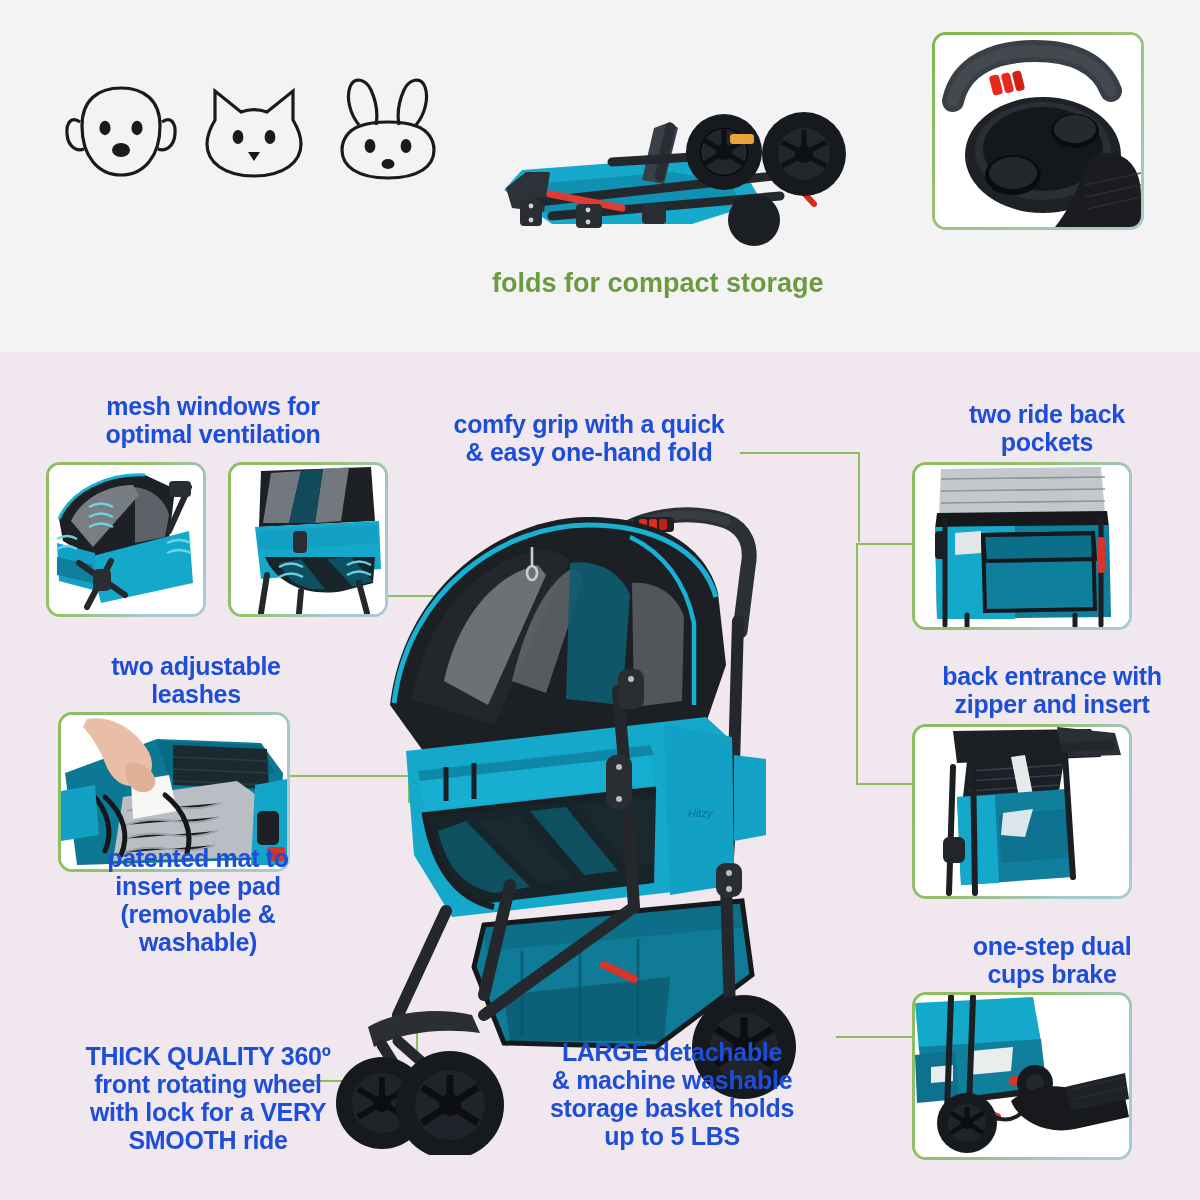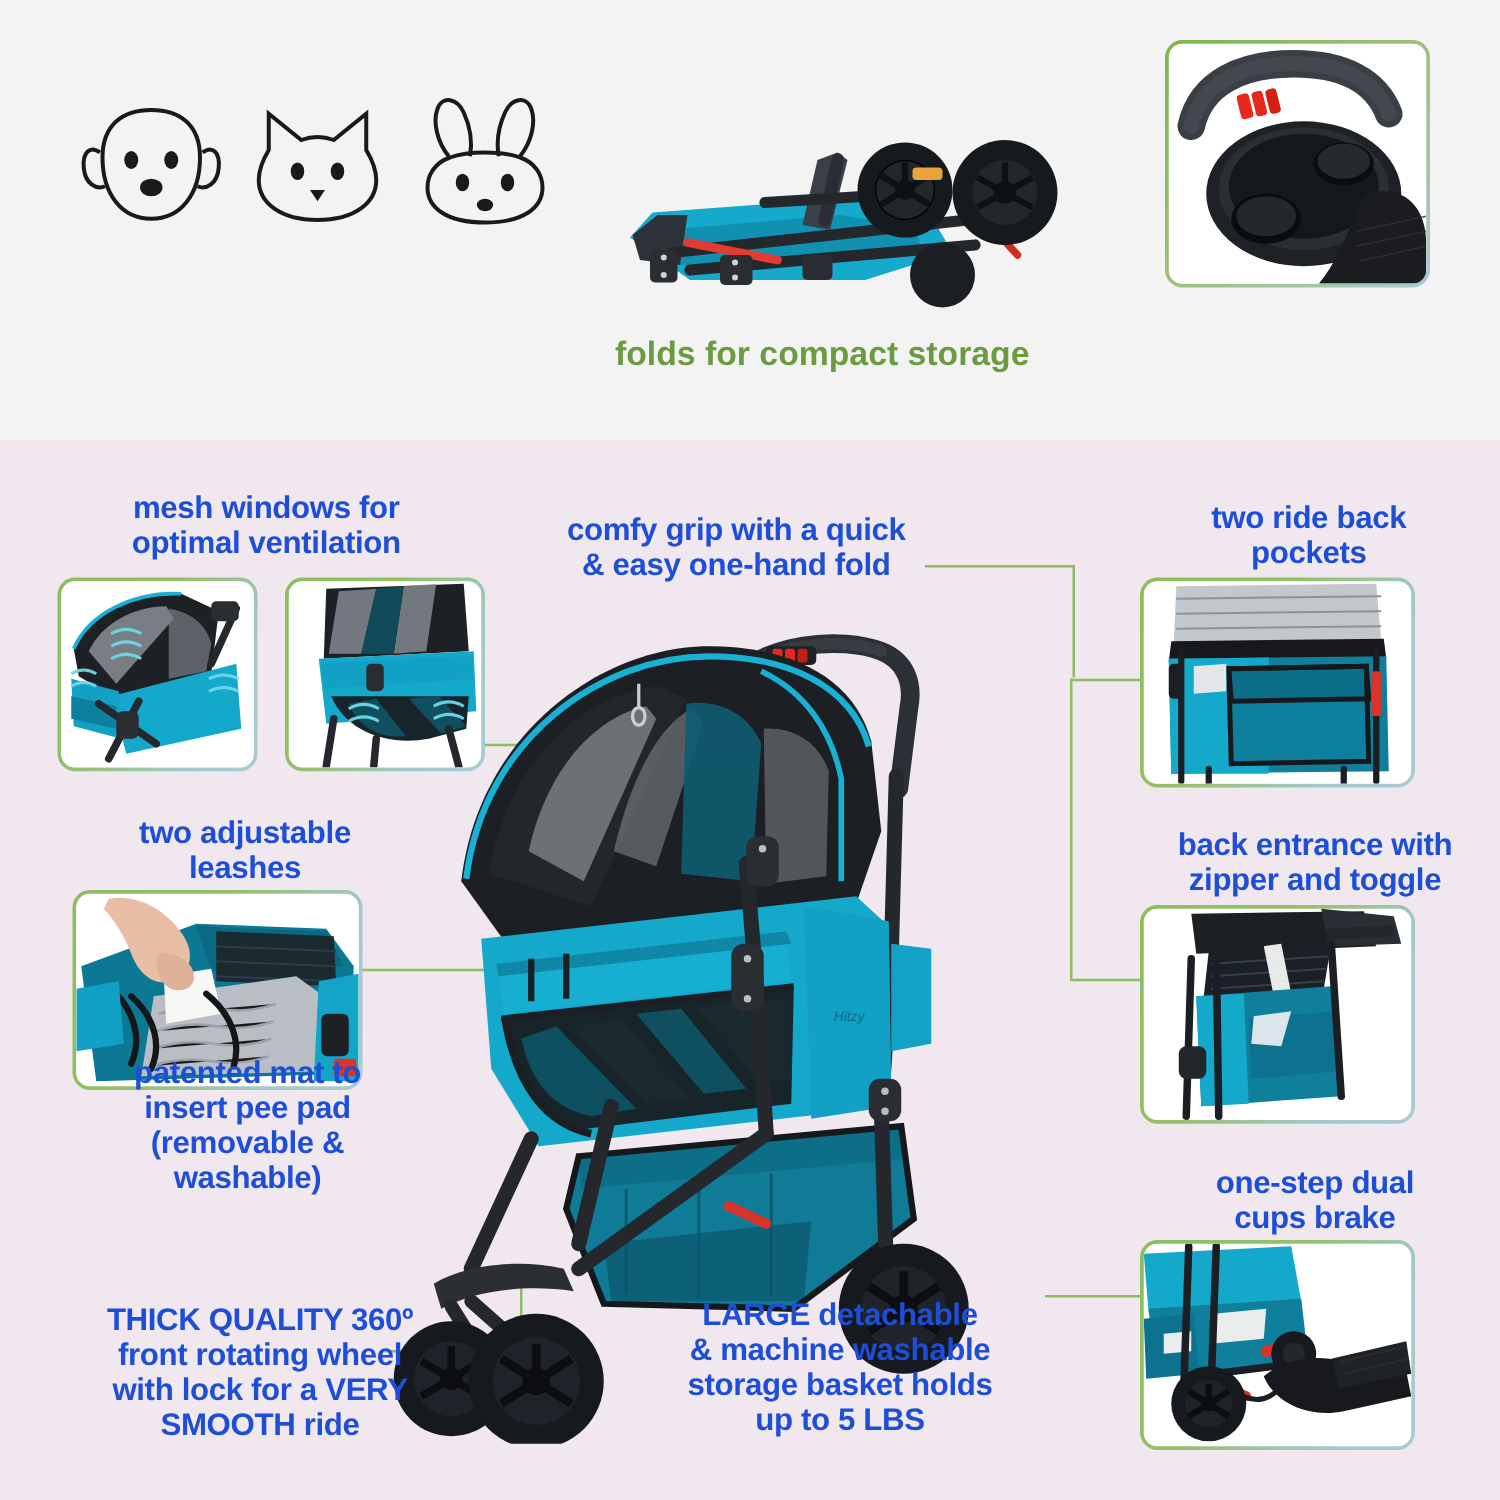--- a/index.html
+++ b/index.html
@@ -69,21 +69,21 @@
     position:absolute; border-radius:14px; padding:3px;
     background:linear-gradient(120deg,#8cbd5e 0%, #93c069 40%, #a4c8ca 75%, #a9cbd4 100%);
   }
   .photo-card .inner {
     width:100%; height:100%; border-radius:11px; background:#ffffff;
     overflow:hidden; position:relative;
   }
   .conn-h { position:absolute; height:2px; background:#8cbd5e; }
   .conn-v { position:absolute; width:2px; background:#8cbd5e; }
 
-  #hero { position:absolute; left:313px; top:455px; width:520px; height:700px; }
+  #hero { position:absolute; left:334px; top:455px; width:520px; height:700px; }
 </style>
 </head>
 <body>
 
 <div id="top-band">
 
   <div id="pet-icons">
     <svg width="400" height="115" viewBox="0 0 400 115">
 
       <g fill="none" stroke="#1a1a1a" stroke-width="3.2">
@@ -537,21 +537,21 @@
         <path d="M52 150 L52 162"></path>
           <path d="M160 150 L160 162"></path>
       </g>
       <rect x="182" y="72" width="8" height="36" rx="3" fill="#d8342a"></rect>
       <rect x="20" y="66" width="12" height="28" rx="4" fill="#1b1e22"></rect>
     </svg>
   </div>
 </div>
 
 <div class="label" style="left:912px; top:662px; width:280px;">back entrance with
-zipper and toggle</div>
+zipper and insert</div>
 
 <div class="photo-card" style="left:912px; top:724px; width:220px; height:175px;">
   <div class="inner">
     <svg width="214" height="169" viewBox="0 0 214 169">
       <rect width="214" height="169" fill="#ffffff"></rect>
 
       <path d="M38 4 L176 2 L186 30 L42 36 Z" fill="#1c2025"></path>
       <path d="M142 0 L200 6 L206 28 L148 30 Z" fill="#2a2f35"></path>
 
       <path d="M52 34 L150 28 L142 76 L48 70 Z" fill="#1a2026"></path>

